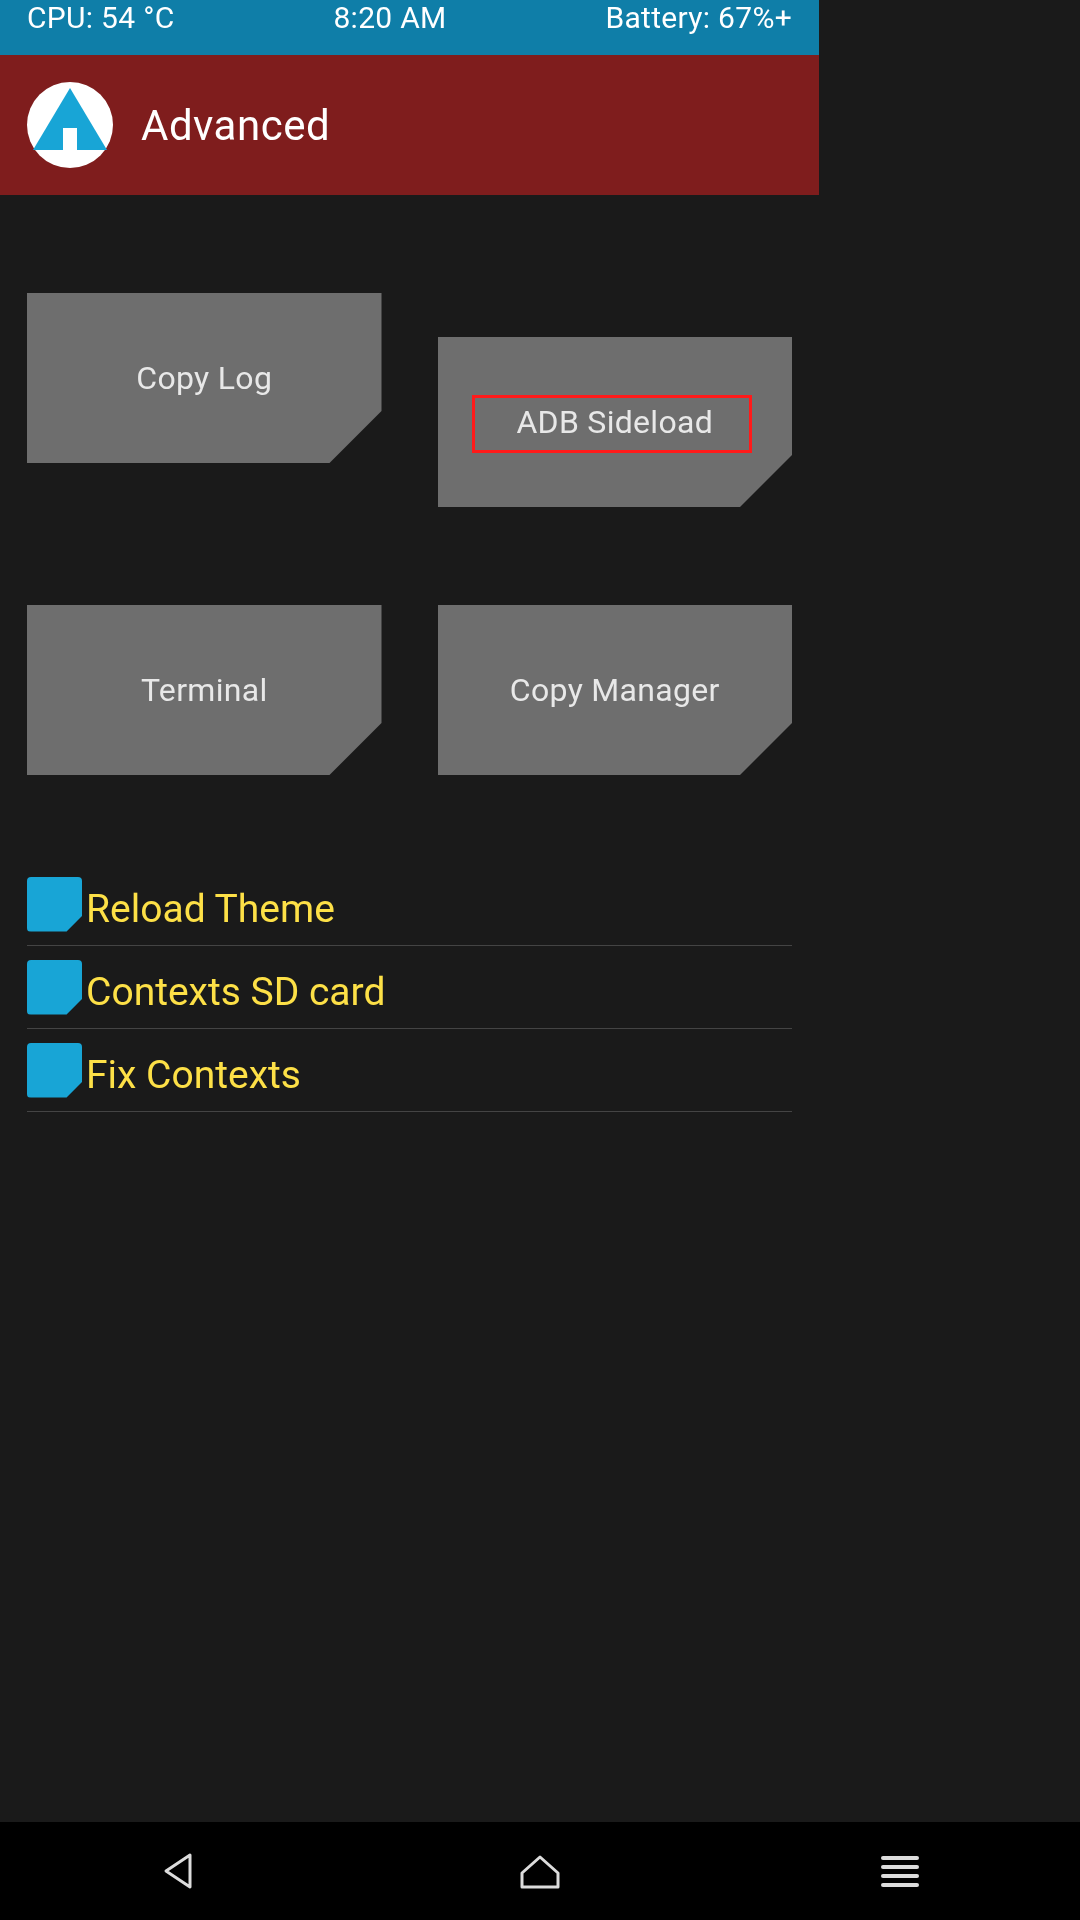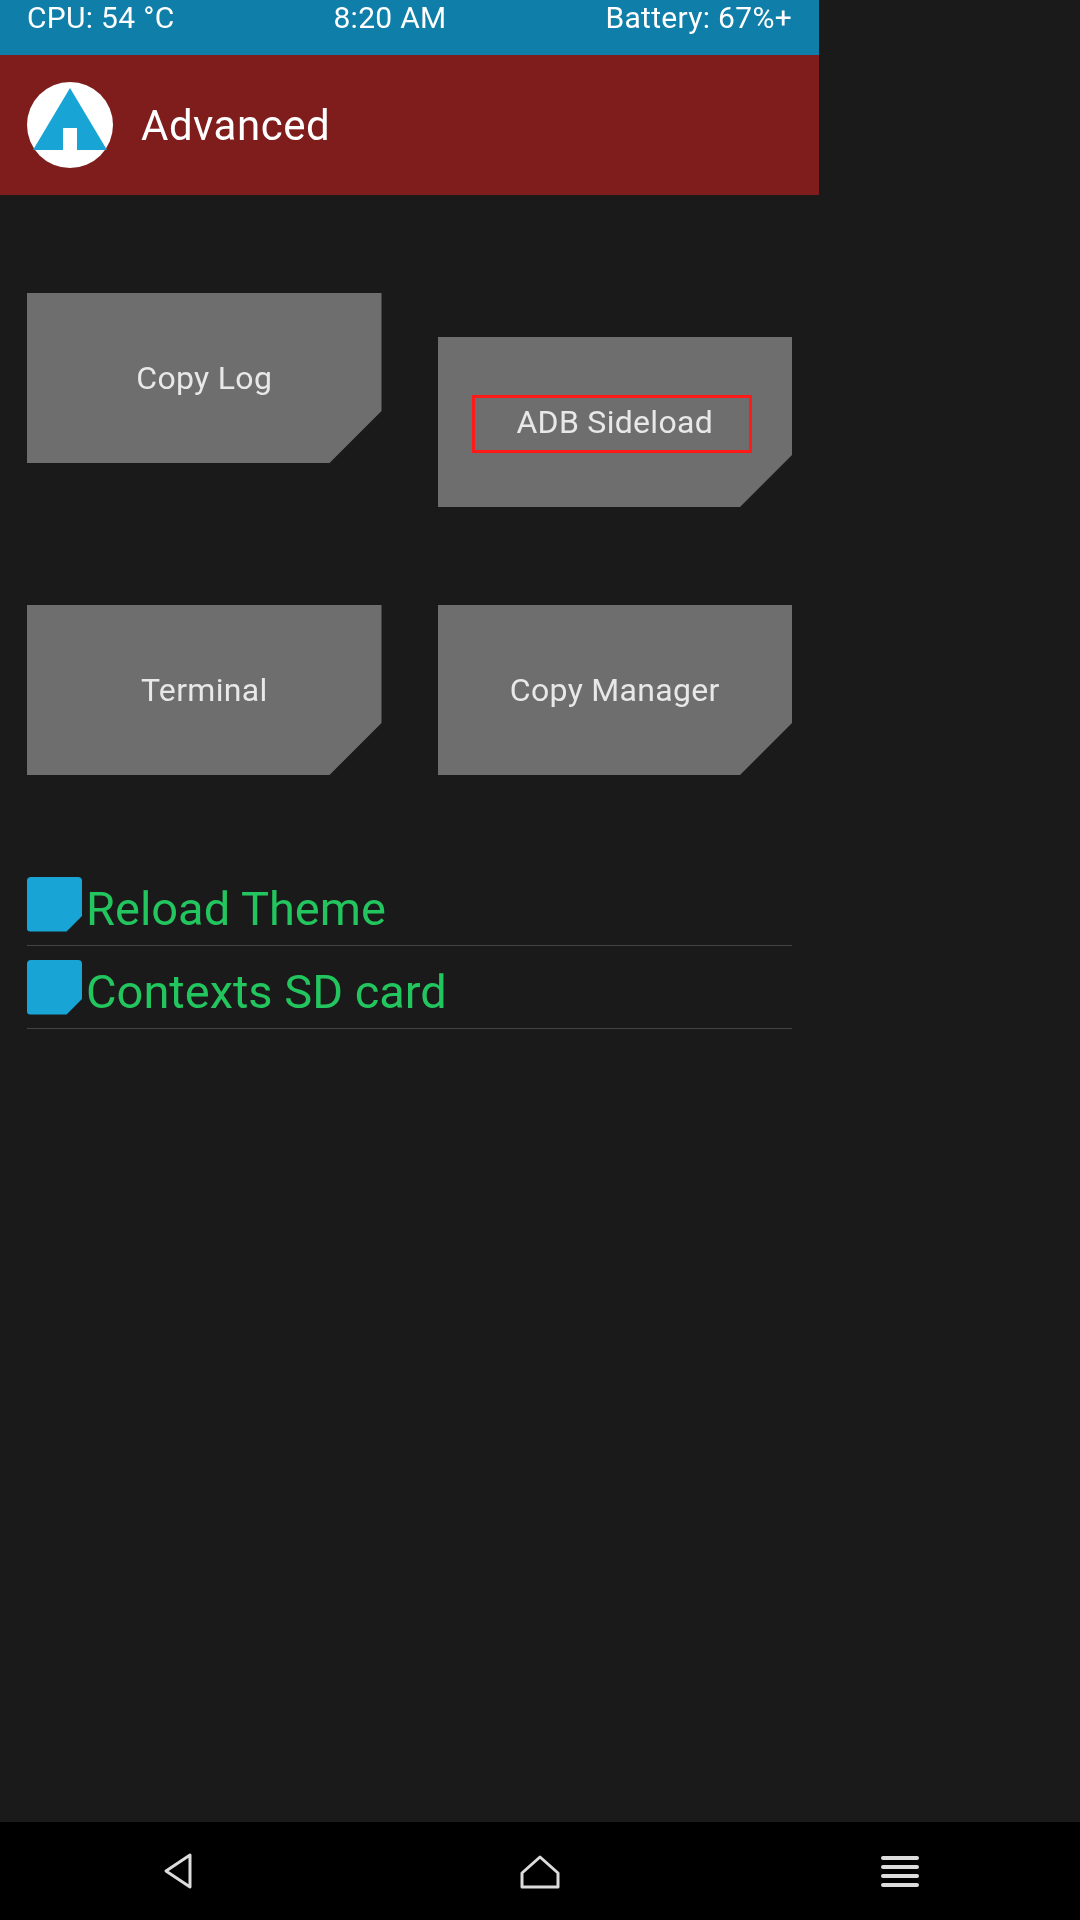--- a/index.html
+++ b/index.html
@@ -17,21 +17,21 @@
     .button-grid { display:grid; grid-template-columns:1fr 1fr; column-gap:56px; row-gap:98px; margin-top:98px; }
     .menu-btn    { height:170px; background:#6e6e6e; position:relative; display:flex; align-items:center; justify-content:center; cursor:pointer;
                    clip-path:polygon(0 0,100% 0,100% calc(100% - 52px),calc(100% - 52px) 100%,0 100%); }
     .menu-btn span { color:#e8e8e8; font-size:32px; font-weight:400; letter-spacing:0.3px; }
     .highlight-box { position:absolute; border:3px solid #ff1a1a; padding:8px 16px 8px 14px; pointer-events:none; }
     
     .list        { margin-top:88px; }
     .list-item   { display:flex; align-items:center; height:83px; border-bottom:1px solid #444; cursor:pointer; }
     .checkbox    { width:55px; height:55px; background:#18a5d6; border-radius:4px; margin-right:4px; flex-shrink:0;
                    clip-path:polygon(0 0,100% 0,100% 72%,72% 100%,0 100%); }
-    .list-item span { color:#22c55e; font-size:47px; font-weight:400;margin-top:9px; }
+    .list-item span { color:#fde047; font-size:39px; font-weight:400;margin-top:9px; }
     
     .nav-bar     { position:absolute; left:0; bottom:0; width:100%; height:98px; background:#000; display:flex; align-items:center; justify-content:space-around; }
     .nav-btn     { width:80px; height:60px; display:flex; align-items:center; justify-content:center; cursor:pointer; }
     .nav-btn svg { stroke:#dcdcdc; fill:none; }
   </style>
 </head>
 <body>
 
 <div class="status-bar">
   <span>CPU: 54 °C</span>
@@ -69,20 +69,24 @@
 
   <div class="list">
     <div class="list-item">
       <div class="checkbox"></div>
       <span>Reload Theme</span>
     </div>
     <div class="list-item">
       <div class="checkbox"></div>
       <span>Contexts SD card</span>
     </div>
+    <div class="list-item">
+      <div class="checkbox"></div>
+      <span>Fix Contexts</span>
+    </div>
   </div>
 
 </div>
 
 <div class="nav-bar">
   <div class="nav-btn">
     <svg width="40" height="40" viewBox="0 0 40 40">
       <path d="M30 4 L6 20 L30 36 Z" stroke-width="3" stroke-linejoin="round"></path>
     </svg>
   </div>

